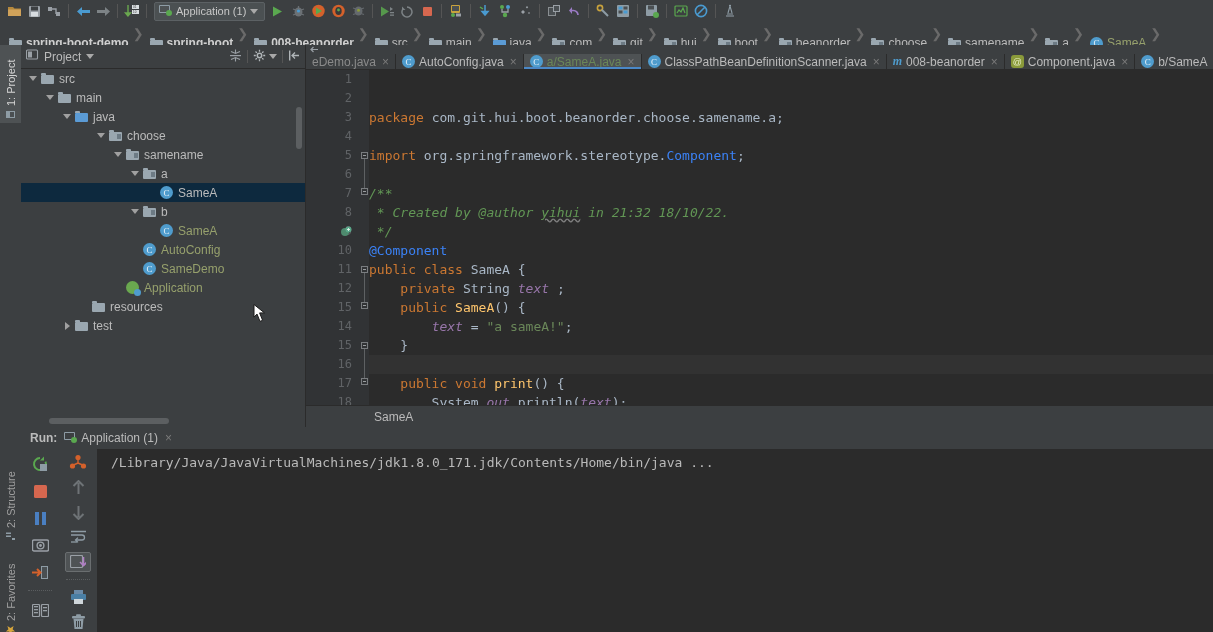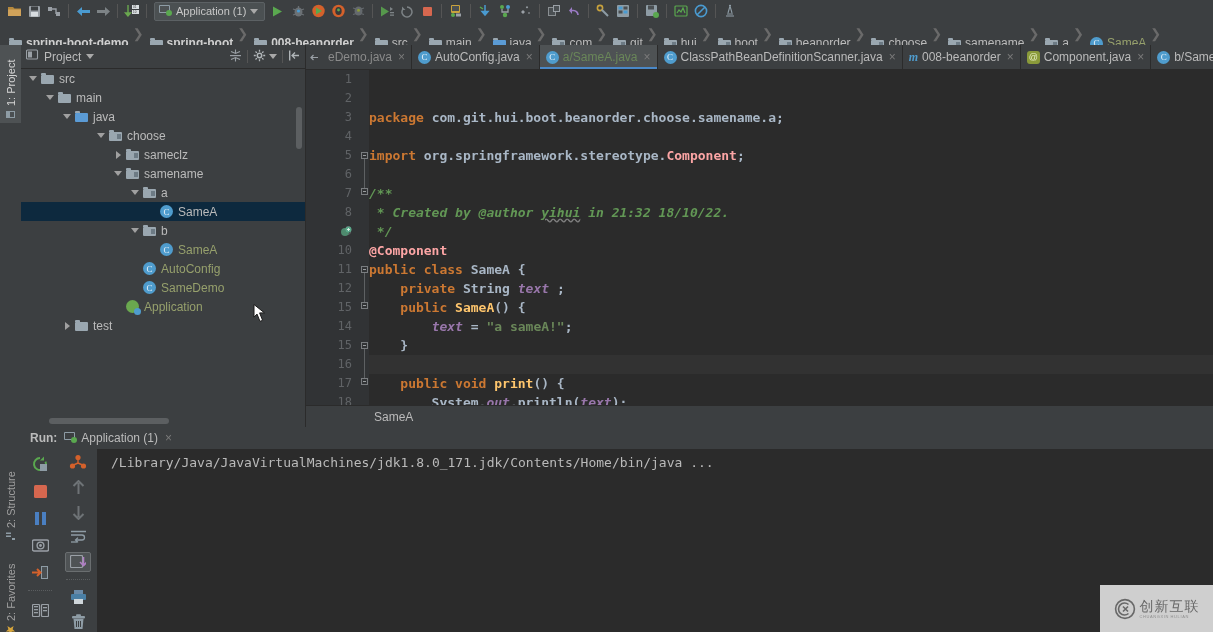--- a/index.html
+++ b/index.html
@@ -88,21 +88,21 @@
   }
   .tree-vscroll{
     position:absolute;right:3px;top:38px;width:6px;height:42px;
     background:#5c5f61;border-radius:3px;
   }
 
   
   .editor-area{position:absolute;left:306px;top:45px;width:907px;height:382px;background:#2b2b2b;}
   .tabs{
     height:24px;background:#3c3f41;display:flex;align-items:stretch;
-    overflow:hidden;border-bottom:1px solid #2b2b2b;
+    overflow:hidden;border-bottom:1px solid #2b2b2b;flex-direction:column;
   }
   .tab-scroll{width:16px;display:flex;align-items:center;justify-content:center;flex:none;}
   .tab{
     display:flex;align-items:center;gap:4px;padding:0 6px;flex:none;
     font-size:12px;color:#bbbbbb;border-right:1px solid #2b2b2b;position:relative;
   }
   .tab.active{background:#4e5254;}
   .tab.active .tab-lbl{color:#6a8759;}
   .tab.active::after{
     content:"";position:absolute;left:0;right:0;bottom:0;height:2px;background:#4a88c7;
@@ -125,29 +125,29 @@
     background:#313335;box-sizing:border-box;
   }
   .foldmark.minus::after{
     content:"";position:absolute;left:1px;top:2px;width:3px;height:1px;background:#9a9d9f;
   }
   .foldline{position:absolute;left:4px;width:1px;background:#5e6163;}
   .runmark{position:absolute;left:34px;width:12px;height:12px;}
   .code{
     position:absolute;left:63px;top:0;right:0;height:337px;
     font-family:"DejaVu Sans Mono", monospace;font-size:13px;line-height:19px;
-    white-space:pre;color:#a9b7c6;font-weight:bold;
+    white-space:pre;color:#a9b7c6;
   }
   .code .line{height:19px;}
   .code .line.cur{background:#323232;}
   .kw{color:#cc7832;}
   .str{color:#6a8759;}
   .cmt{color:#629755;font-style:italic;}
   .cmt .wavy{text-decoration:underline wavy #808080;}
-  .ann{color:#fca5a5;}
+  .ann{color:#3b82f6;}
   .fld{color:#9876aa;font-style:italic;}
   .mth{color:#ffc66d;}
 
   .editor-crumb{
     position:absolute;left:0;bottom:0;width:907px;height:21px;
     background:#3c3f41;border-top:1px solid #2b2b2b;display:flex;align-items:center;
   }
   .editor-crumb .txt{margin-left:68px;font-size:12px;color:#bbbbbb;}
 
   
@@ -635,32 +635,20 @@
             <span class="ico">
               <span class="folder pkg">
                 <i></i>
               </span>
             </span>
             <span class="lbl">choose</span>
           </div>
           <div class="tnode">
             <span style="width:91px;flex:none;"></span>
             <span class="arrow">
-              <span class="arrow-r"></span>
-            </span>
-            <span class="ico">
-              <span class="folder pkg">
-                <i></i>
-              </span>
-            </span>
-            <span class="lbl">sameclz</span>
-          </div>
-          <div class="tnode">
-            <span style="width:91px;flex:none;"></span>
-            <span class="arrow">
               <span class="arrow-d"></span>
             </span>
             <span class="ico">
               <span class="folder pkg">
                 <i></i>
               </span>
             </span>
             <span class="lbl">samename</span>
           </div>
           <div class="tnode">
@@ -719,20 +707,30 @@
             </span>
             <span class="lbl">SameDemo</span>
           </div>
           <div class="tnode green">
             <span style="width:91px;flex:none;"></span>
             <span class="arrow"></span>
             <span class="ico">
               <span class="springico"></span>
             </span>
             <span class="lbl">Application</span>
+          </div>
+          <div class="tnode">
+            <span style="width:57px;flex:none;"></span>
+            <span class="arrow"></span>
+            <span class="ico">
+              <span class="folder">
+                <i></i>
+              </span>
+            </span>
+            <span class="lbl">resources</span>
           </div>
           <div class="tnode">
             <span style="width:40px;flex:none;"></span>
             <span class="arrow">
               <span class="arrow-r"></span>
             </span>
             <span class="ico">
               <span class="folder">
                 <i></i>
               </span>
@@ -959,25 +957,14 @@
             </svg>
         </div>
       </div>
     </div>
 
     <div class="console">
       <span>/Library/Java/JavaVirtualMachines/jdk1.8.0_171.jdk/Contents/Home/bin/java ...</span>
     </div>
   </div>
 
-  <div class="watermark">
-    <svg width="22" height="22" viewBox="0 0 22 22">
-        <circle cx="11" cy="11" r="9.4" fill="none" stroke="#6e6e6e" stroke-width="1.6"></circle>
-        <path d="M14.5 6.5A6 6 0 1 0 14.5 15.5" stroke="#6e6e6e" fill="none" stroke-width="1.6"></path>
-        <path d="M9 8.5l5 5M14 8.5l-5 5" stroke="#6e6e6e" stroke-width="1.6"></path>
-      </svg>
-    <div class="wm-txt">
-      <span class="wm-cn">创新互联</span>
-      <span class="wm-en">CHUANGXIN HULIAN</span>
-    </div>
-  </div>
 
 </div>
 
 </body></html>

